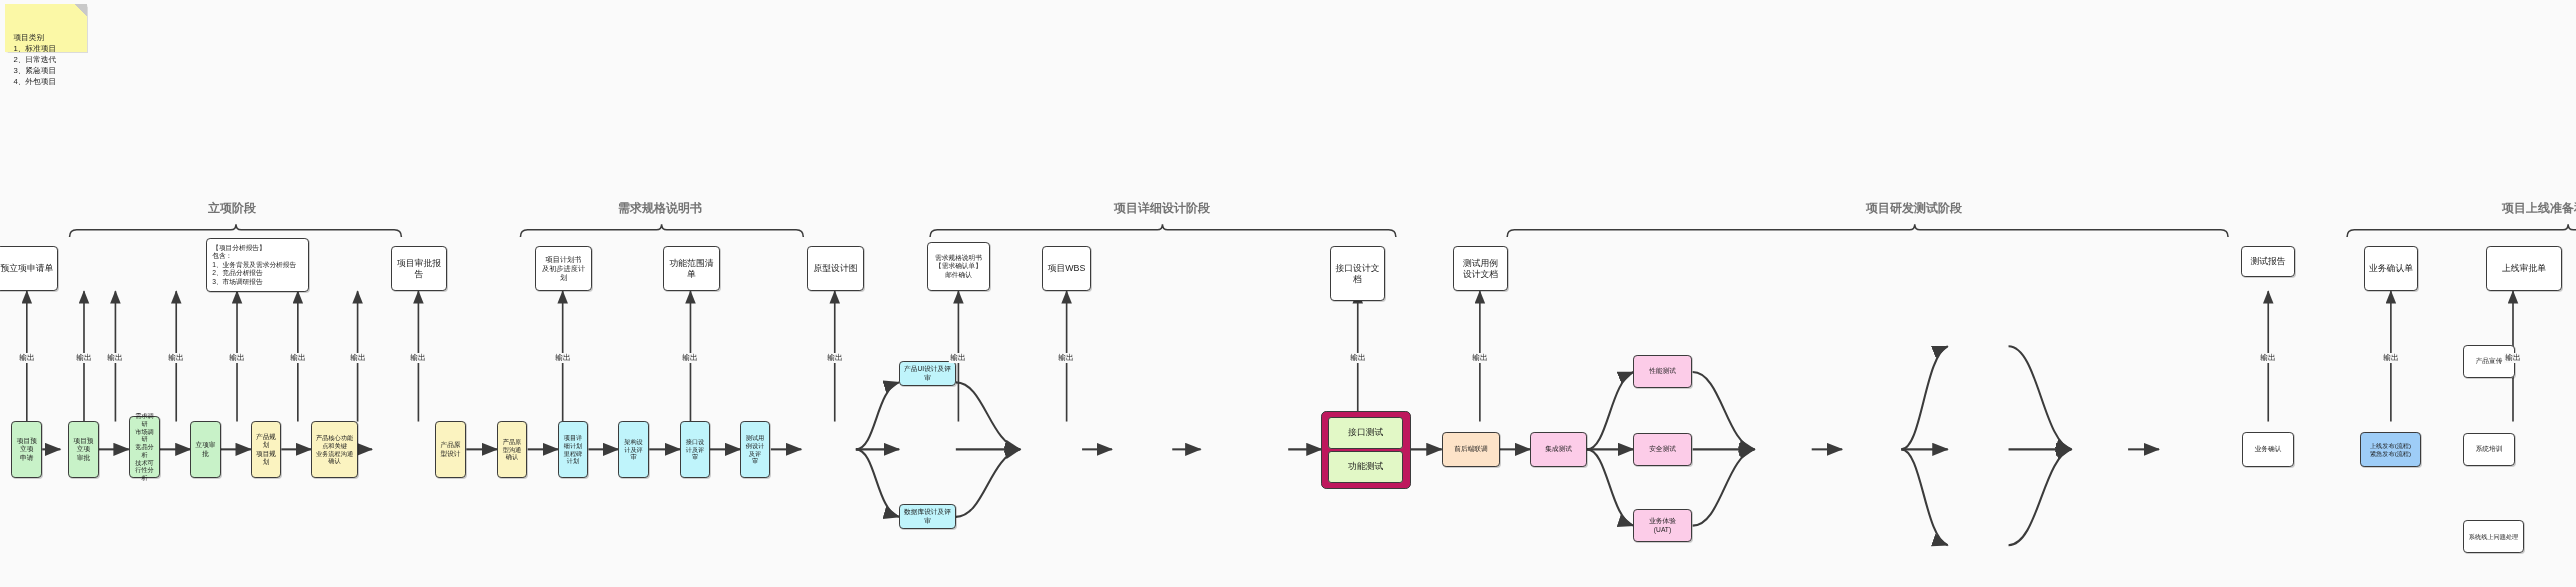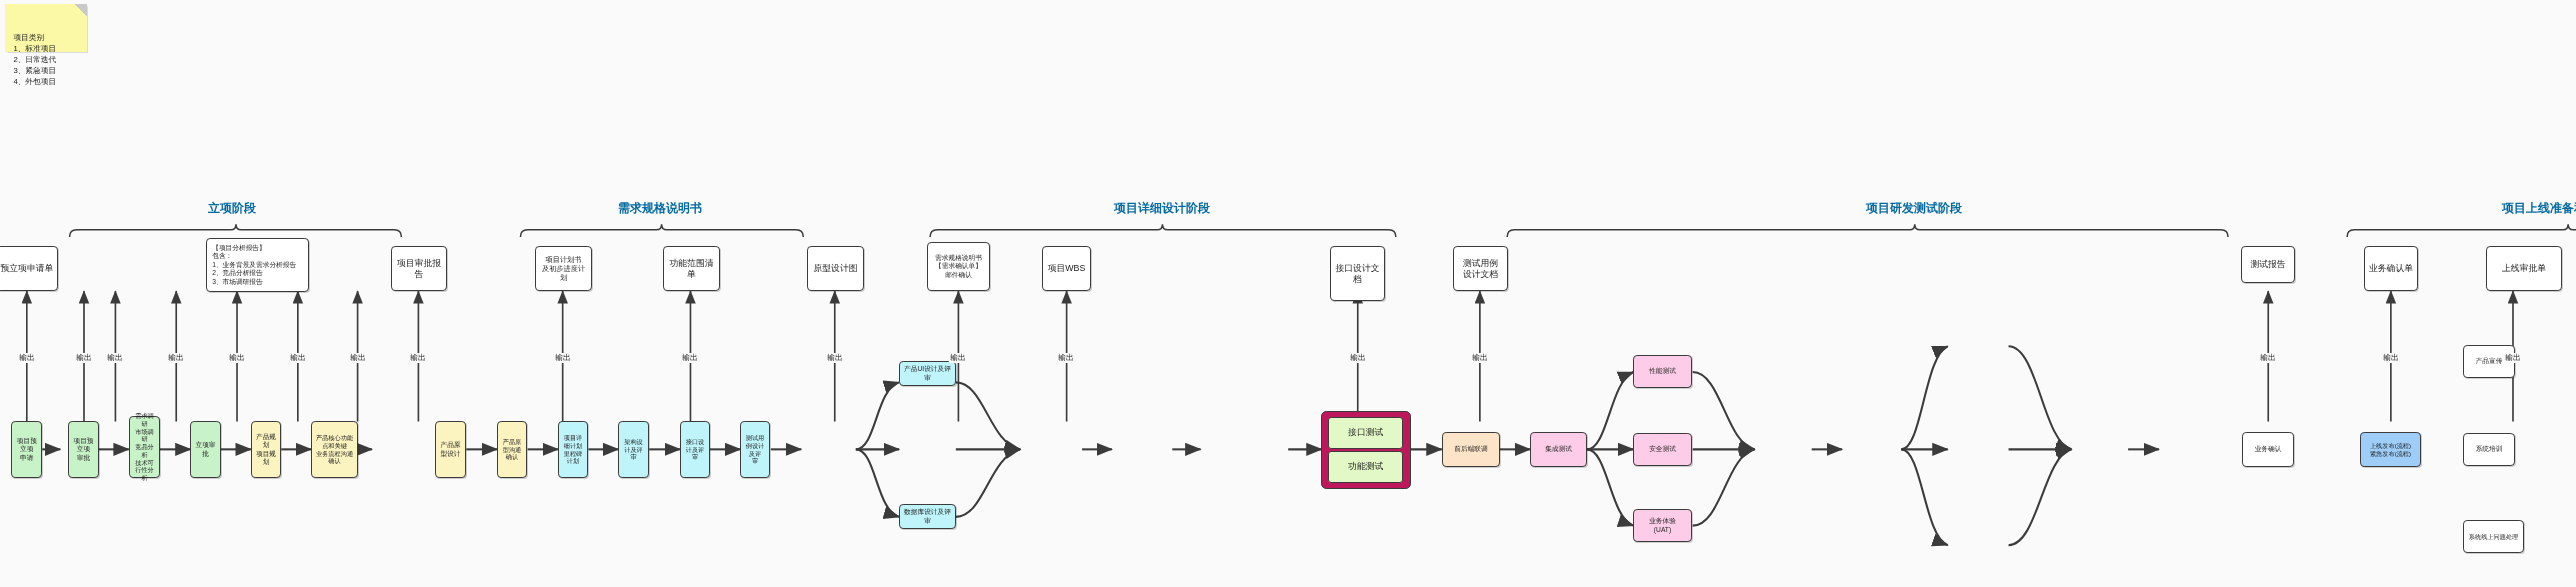--- a/index.html
+++ b/index.html
@@ -21,21 +21,21 @@
   .pink{background:#fccce8;}
   .blue{background:#9ecdf7;}
 
   .group-orange{background:#fde3c8;border:1.3px solid #3b3b3b;border-radius:5.2px;}
   .group-green{background:#be185d;border:1.3px solid #3b3b3b;border-radius:5.2px;}
   .sub{position:absolute;box-sizing:border-box;border:1.3px solid #3b3b3b;border-radius:3.1px;
        display:flex;align-items:center;justify-content:center;font-size:8.8px;color:#1b1b1b;}
   .sub.o{background:#fde3c8;}
   .sub.g{background:#e2f8c6;}
 
-  .phase-title{position:absolute;font-size:12px;font-weight:bold;color:#0369a1;white-space:nowrap;
+  .phase-title{position:absolute;font-size:12px;font-weight:bold;color:#737373;white-space:nowrap;
                text-align:center;transform:translateX(-50%);}
   .edge-label{position:absolute;font-size:7.7px;color:#1b1b1b;background:#fafafa;
               padding:0 1.5px;transform:translate(-50%,-50%);white-space:nowrap;}
 
   .sticky{position:absolute;background:#fbf8a6;box-shadow:0.5px 0.5px 1px rgba(0,0,0,.12);
           font-size:7.7px;line-height:1.42;color:#222;padding:7.2px 8.2px;white-space:pre-line;}
   .sticky .fold{position:absolute;right:0;top:0;width:12.4px;height:12.4px;
                 background:linear-gradient(225deg,#c9c9c9 0 50%,transparent 50% 100%);}
 </style>
 </head>
@@ -175,21 +175,21 @@
   <div class="node doc" style="left:1042px;top:246px;width:49px;height:45px;">
       <span>项目WBS</span>
     </div>
   <div class="node doc" style="left:1330px;top:246px;width:55px;height:55px;">
       <span>接口设计文档</span>
     </div>
   <div class="node doc" style="left:1453px;top:246px;width:55px;height:45px;">
       <span>测试用例
 设计文档</span>
     </div>
-  <div class="node doc" style="left:2241px;top:246px;width:54px;height:37px;">
+  <div class="node doc" style="left:2241px;top:246px;width:54px;height:31px;">
       <span>测试报告</span>
     </div>
   <div class="node doc" style="left:2364px;top:246px;width:54px;height:45px;">
       <span>业务确认单</span>
     </div>
   <div class="node doc" style="left:2486px;top:246px;width:76px;height:45px;">
       <span>上线审批单</span>
     </div>
 
   <div class="node green" style="left:11.3px;top:421px;width:31px;height:57px;font-size:6.7px;">

